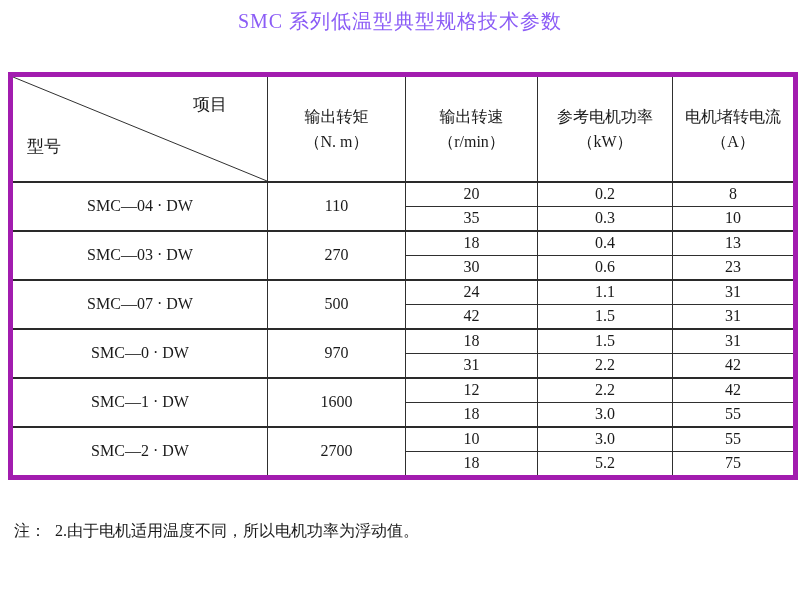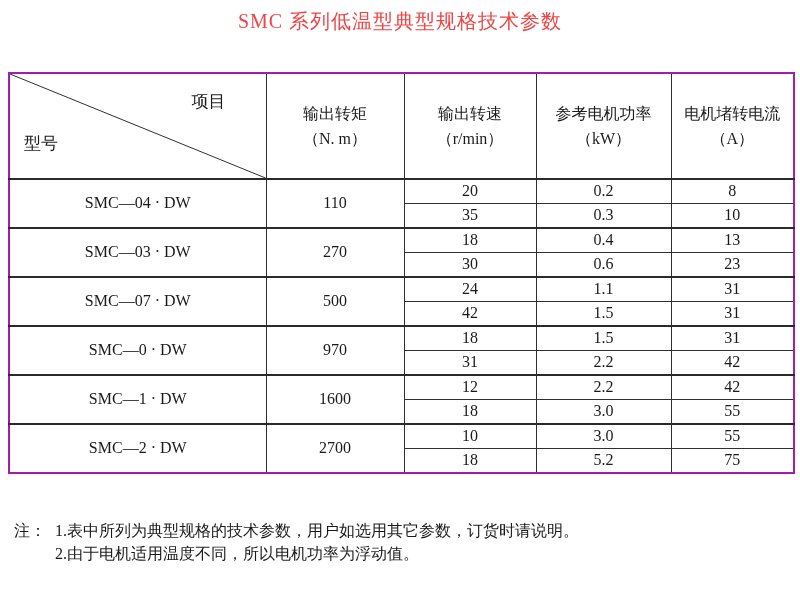--- a/index.html
+++ b/index.html
@@ -15,32 +15,32 @@
     font-family: "Liberation Serif", "DejaVu Serif", serif;
     color: #1a1a1a;
   }
   .doc-title {
     margin: 0;
     padding-top: 8px;
     text-align: center;
     font-size: 20px;
     font-weight: normal;
     letter-spacing: 1px;
-    color: #ef4444;
+    color: #8b5cf6;
   }
   .spec-table-wrap {
     position: absolute;
     left: 8px;
     top: 72px;
   }
   table.spec-table {
     border-collapse: collapse;
     table-layout: fixed;
     width: 785px;
-    border: 2px solid #a21caf;
+    border: 5px solid #a21caf;
     font-size: 16px;
   }
   table.spec-table th,
   table.spec-table td {
     border: 1px solid #2f2f2f;
     text-align: center;
     vertical-align: middle;
     padding: 0;
     font-weight: normal;
     line-height: 1.4;
@@ -226,16 +226,15 @@
         <td>5.2</td>
         <td>75</td>
       </tr>
     </tbody>
   </table>
 </div>
 
 <div class="notes">
   <span class="notes-label">注：</span>
   <span class="notes-items">
-    <span class="note-line">1.表中所列为典型规格的技术参数，用户如选用其它参数，订货时请说明。</span>
     <span class="note-line">2.由于电机适用温度不同，所以电机功率为浮动值。</span>
   </span>
 </div>
 
 </body></html>

